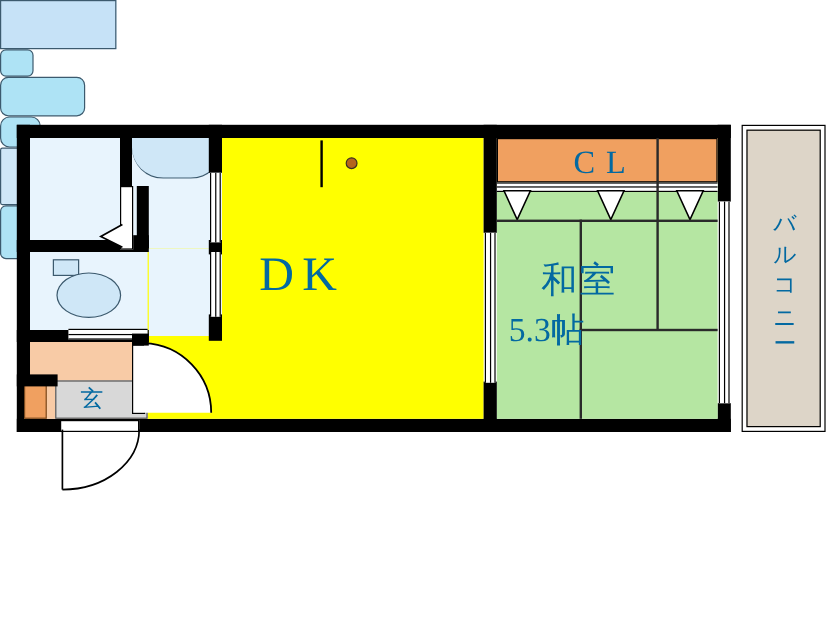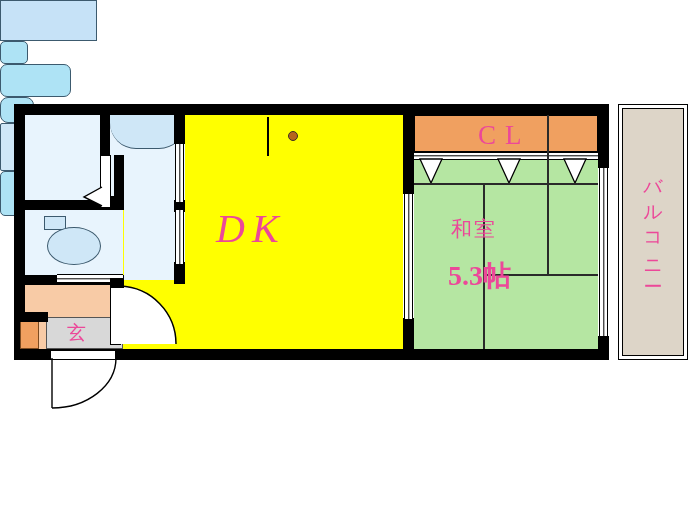--- a/index.html
+++ b/index.html
@@ -51,29 +51,29 @@
   }
   .counter {
     border: 1.6px solid #3c5a6e;
     background: #c6e2f7;
     box-sizing: border-box;
   }
 
   
   .label {
     position: absolute;
-    color: #ec4899;
+    color: #0369a1;
     font-family: "Liberation Serif", "DejaVu Serif", serif;
     white-space: nowrap;
     line-height: 1;
     user-select: none;
   }
   .label-dk-main   { font-size: 40px; letter-spacing: 7px; }
   .label-dk-area   { font-size: 38px; letter-spacing: 1px; }
-  .label-wa-main   { font-size: 21px; letter-spacing: 2px; }
+  .label-wa-main   { font-size: 30px; letter-spacing: 2px; }
   .label-wa-area   { font-size: 28px; letter-spacing: 0px; }
   .label-cl        { font-size: 27px; letter-spacing: 9px; }
   .label-genkan    { font-size: 19px; }
   .label-balcony   {
     font-size: 19px;
     writing-mode: vertical-rl;
     text-orientation: upright;
     letter-spacing: 6px;
   }
 
@@ -131,21 +131,21 @@
   <div class="abs wall" style="left:14px; top:349px; width:595px; height:11px;"></div>
 
   <div class="abs wall" style="left:14px; top:104px; width:11px; height:256px;"></div>
 
   <div class="abs wall" style="left:598px; top:104px; width:11px; height:64px;"></div>
 
   <div class="abs wall" style="left:598px; top:336px; width:11px; height:24px;"></div>
 
   <div class="abs fill-dk" style="left:118px; top:115px; width:285px; height:234px;"></div>
 
-  <div class="label label-dk-main" style="left:216px; top:209px;font-style:italic;">DK</div>
+  <div class="label label-dk-main" style="left:216px; top:209px;">DK</div>
 
   <div class="counter" style="left:219px; top:116px; width:97px; height:41px;"></div>
   <div class="abs thinline" style="left:267px; top:117px; width:1.6px; height:39px;"></div>
   <div class="fixture" style="left:229px; top:124px; width:28px; height:23px; border-radius:5px;"></div>
   <div class="abs" style="left:288px; top:131px; width:10px; height:10px; border-radius:50%;
               background:#b5651d; border:1.6px solid #3c3020;"></div>
 
   <div class="abs fill-bathfl" style="left:25px; top:115px; width:75px; height:92px;"></div>
 
   <div class="fixture" style="left:27px; top:119px; width:71px; height:33px; border-radius:7px;"></div>
@@ -222,21 +222,21 @@
     <polygon points="84,0 106,0 95,24" fill="#ffffff" stroke="#000000" stroke-width="1.3"></polygon>
     <polygon points="150,0 172,0 161,24" fill="#ffffff" stroke="#000000" stroke-width="1.3"></polygon>
   </svg>
 
   <div class="tatami-line" style="left:414px; top:183px; width:184px; height:1.6px;"></div>
   <div class="tatami-line" style="left:483px; top:183px; width:1.6px; height:166px;"></div>
   <div class="tatami-line" style="left:547px; top:115px; width:1.6px; height:160px;"></div>
   <div class="tatami-line" style="left:483px; top:274px; width:115px; height:1.6px;"></div>
 
   <div class="label label-wa-main" style="left:451px; top:219px;">和室</div>
-  <div class="label label-wa-area" style="left:448px; top:262px;font-weight:bold;">5.3帖</div>
+  <div class="label label-wa-area" style="left:424px; top:262px;">5.3帖</div>
 
   <div class="abs wall" style="left:403px; top:104px; width:11px; height:90px;"></div>
   <div class="abs wall" style="left:403px; top:318px; width:11px; height:42px;"></div>
 
   <div class="slider-v" style="left:404px; top:194px; width:9px; height:125px;"></div>
 
   <div class="slider-v" style="left:599px; top:168px; width:9px; height:168px;"></div>
 
 </div>
 

